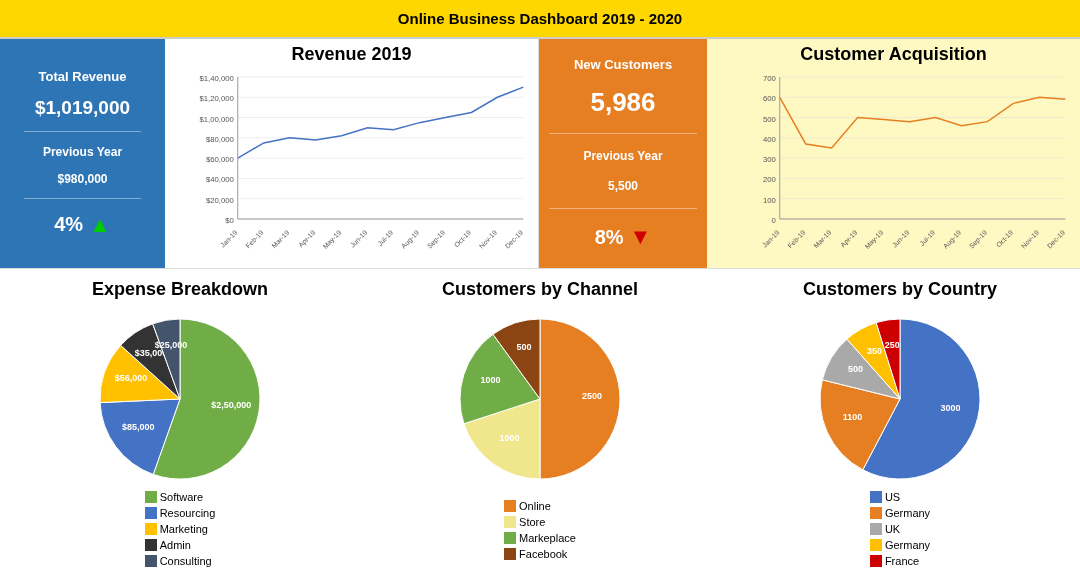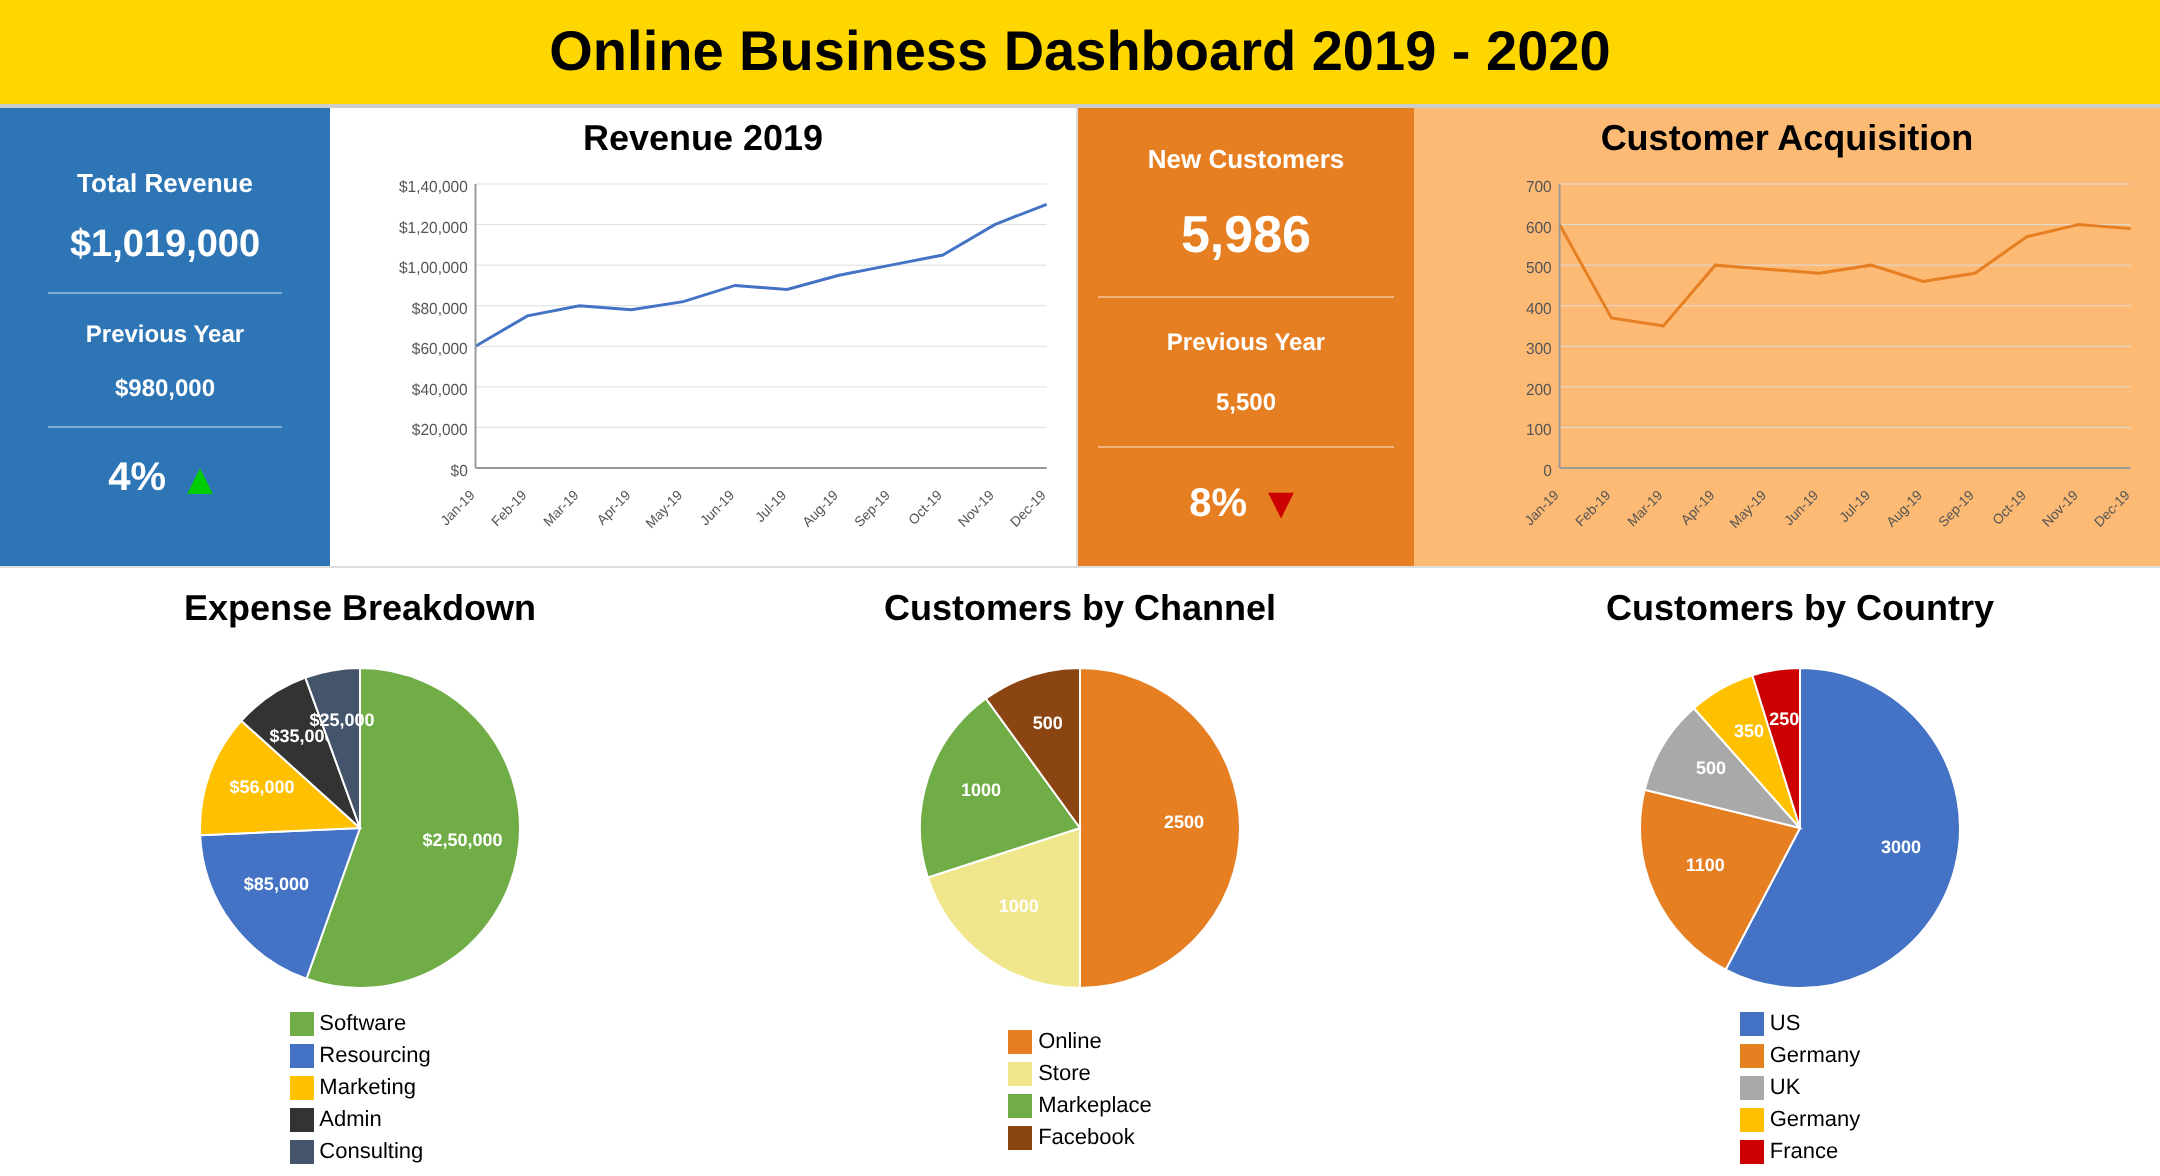--- a/index.html
+++ b/index.html
@@ -1,21 +1,21 @@
 <!DOCTYPE html>
 <html><head>
   <meta charset="utf-8">
   <style>
     * { box-sizing: border-box; margin: 0; padding: 0; }
     body { font-family: Arial, sans-serif; background: #fff; width: 1080px; height: 588px; overflow: hidden; }
 
     .main-title {
       background: #FFD700;
       text-align: center;
-      font-size: 28px;
+      font-size: 15px;
       font-weight: bold;
       padding: 10px 0;
       border-bottom: 2px solid #ccc;
     }
 
     .top-section {
       display: flex;
       height: 230px;
       border-bottom: 1px solid #ddd;
     }
@@ -79,21 +79,21 @@
       display: flex;
       flex-direction: column;
       align-items: center;
       justify-content: space-around;
       padding: 10px;
       flex-shrink: 0;
     }
 
     .customer-acquisition-box {
       flex: 1;
-      background: #fdba74;
+      background: #fef9c3;
       padding: 5px;
     }
 
     .chart-title {
       font-size: 18px;
       font-weight: bold;
       text-align: center;
       margin-bottom: 4px;
     }
 

